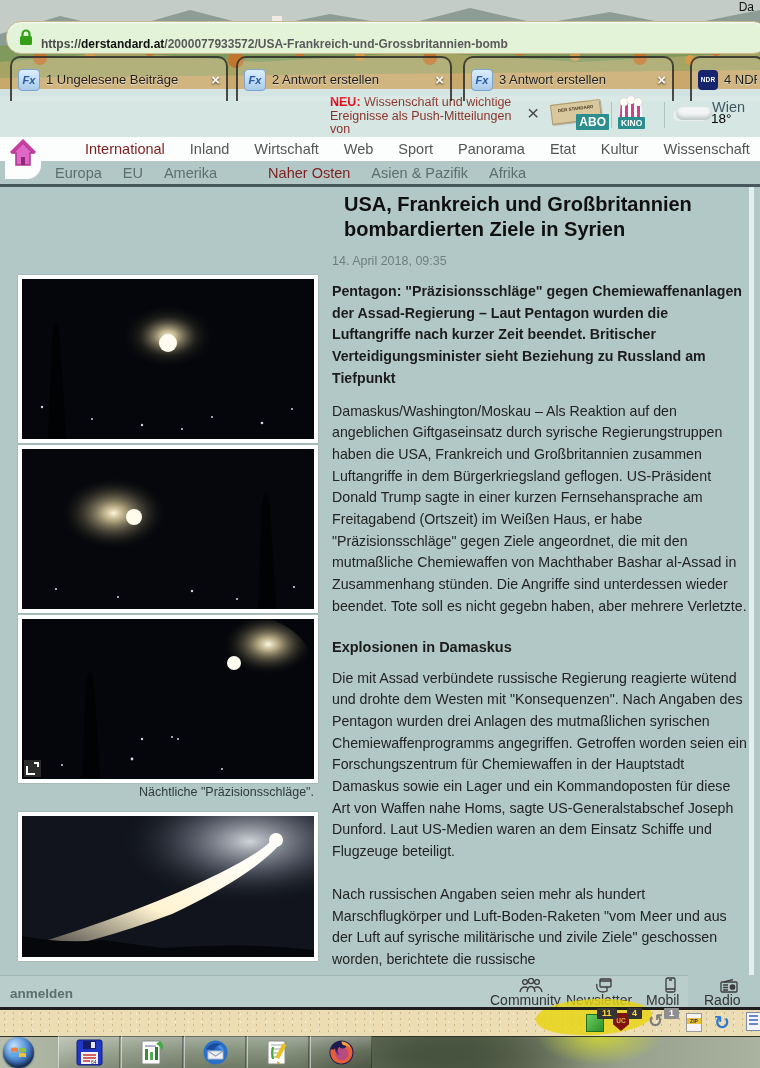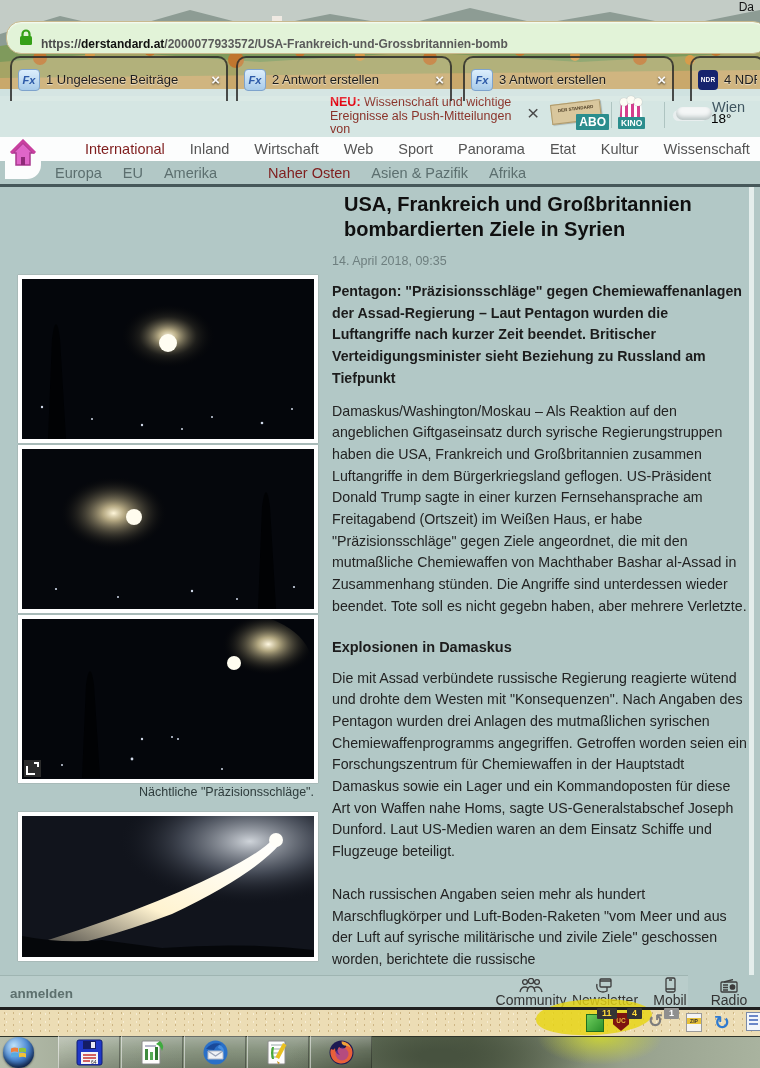--- a/index.html
+++ b/index.html
@@ -89,21 +89,21 @@
   #art-date{font-size:12.5px;color:#6e7f7f;margin:0 0 13px 0;}
   #art-lead{font-size:14.2px;line-height:21.7px;font-weight:700;margin:0 0 11px 0;}
   .art-p{font-size:14.2px;line-height:21.7px;margin:0 0 21px 0;color:#232323;}
   #art-h2{font-size:14.5px;font-weight:700;margin:0 0 13px 0;}
   #art-p3{margin:0;height:88px;overflow:hidden;}
 
   
   #sitefooter{left:0;top:975px;width:688px;height:32px;background:#b9cdcb;z-index:3;
     border-top:1px solid #9fb5b2;box-sizing:border-box;}
   #login-link{left:10px;top:10px;font-size:13.5px;font-weight:600;color:#5d706e;}
-  .f-item{text-align:center;position:absolute;top:1px;color:#333;}
+  .f-item{position:absolute;top:1px;color:#333;}
   .f-item .f-ic{height:16px;display:flex;align-items:flex-end;justify-content:center;}
   .f-item .f-lb{font-size:14px;line-height:14px;white-space:nowrap;}
 
   
   #darkline{left:0;top:1007px;width:760px;height:3px;background:#1f1f1f;z-index:6;}
   #tanstrip{left:0;top:1010px;width:760px;height:26px;z-index:4;background:#ecddb5;
     background-image:radial-gradient(#cdb584 1px,transparent 1.2px),
       radial-gradient(#f7eed6 1px,transparent 1.2px);background-size:9px 6px,13px 8px;}
   #highlight{left:536px;top:999px;width:116px;height:36px;background:#e6d411;opacity:.82;
     border-radius:48% 52% 50% 50%;transform:rotate(-3deg);z-index:5;}

